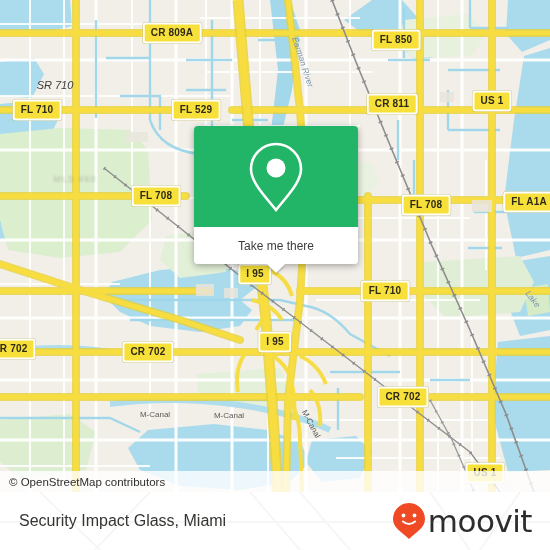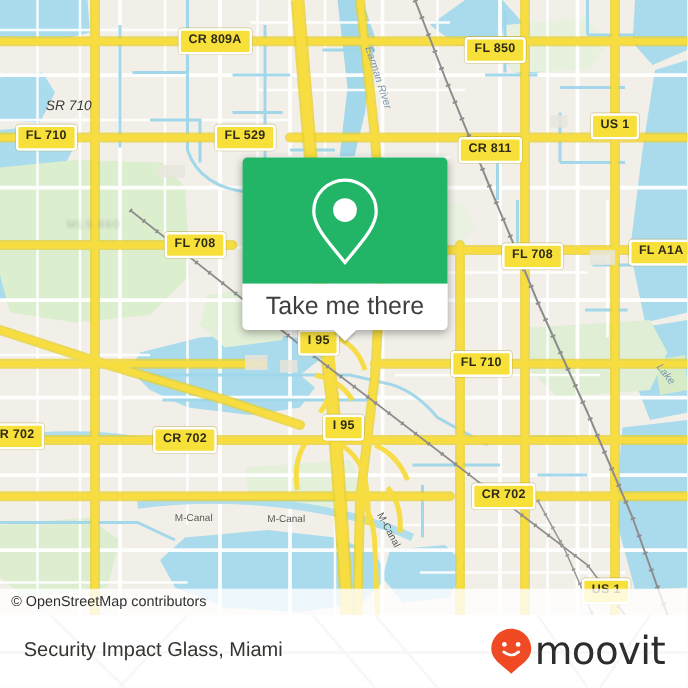--- a/index.html
+++ b/index.html
@@ -101,21 +101,21 @@
     background: #ffffff;
     height: 37px;
     border-radius: 0 0 4px 4px;
     display: flex;
     align-items: center;
     justify-content: center;
     position: relative;
   }
   .card-label {
     color: #3e3e3e;
-    font-size: 20px;
+    font-size: 12px;
     font-family: "Liberation Sans", sans-serif;
   }
   .card-pointer {
     position: absolute;
     left: 50%;
     bottom: -9px;
     margin-left: -9px;
     width: 0; height: 0;
     border-left: 9px solid transparent;
     border-right: 9px solid transparent;
@@ -395,21 +395,21 @@
           <rect x="440" y="92" width="14" height="10"></rect>
         </g>
       </g>
     </svg>
 
     <div id="shields">
         <div class="shield" style="left: 172px; top: 33px;">CR 809A</div>
         <div class="shield" style="left: 396px; top: 40px;">FL 850</div>
         <div class="shield" style="left: 37px; top: 110px;">FL 710</div>
         <div class="shield" style="left: 196px; top: 110px;">FL 529</div>
-        <div class="shield" style="left: 392px; top: 120px;">CR 811</div>
+        <div class="shield" style="left: 392px; top: 104px;">CR 811</div>
         <div class="shield" style="left: 492px; top: 101px;">US 1</div>
         <div class="shield" style="left: 156px; top: 196px;">FL 708</div>
         <div class="shield" style="left: 426px; top: 205px;">FL 708</div>
         <div class="shield" style="left: 529px; top: 202px;">FL A1A</div>
         <div class="shield" style="left: 255px; top: 274px;">I 95</div>
         <div class="shield" style="left: 385px; top: 291px;">FL 710</div>
         <div class="shield" style="left: 275px; top: 342px;">I 95</div>
         <div class="shield" style="left: 10px; top: 349px;">CR 702</div>
         <div class="shield" style="left: 148px; top: 352px;">CR 702</div>
         <div class="shield" style="left: 403px; top: 397px;">CR 702</div>

